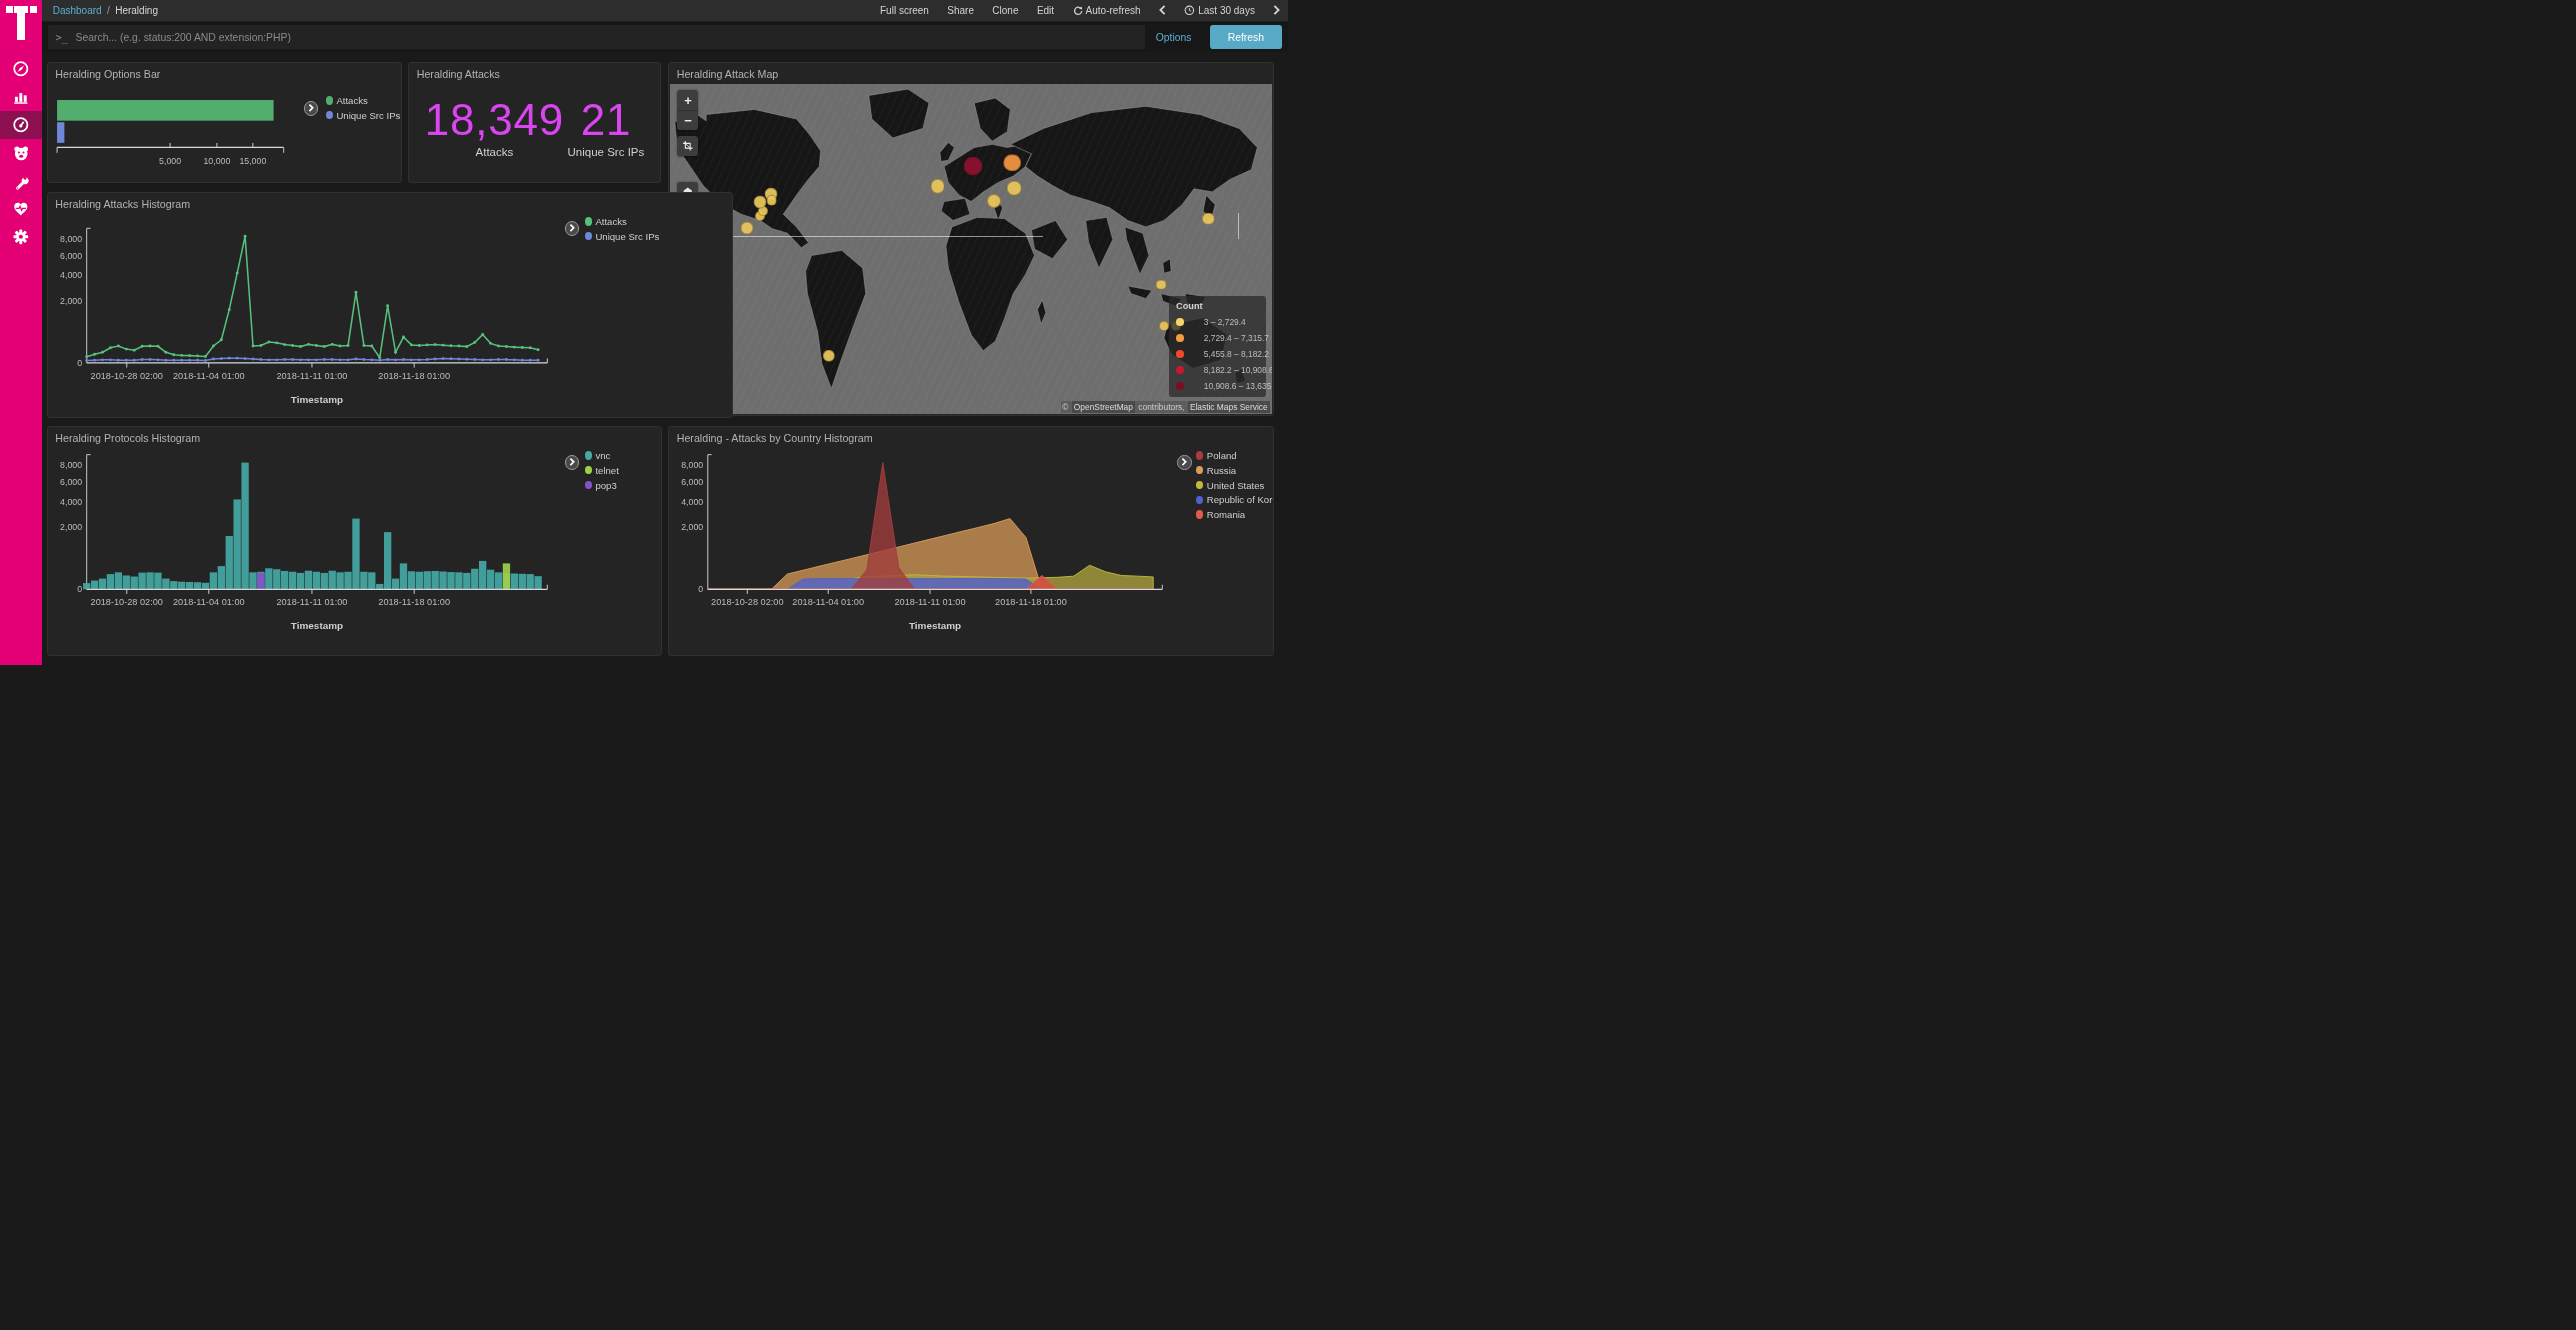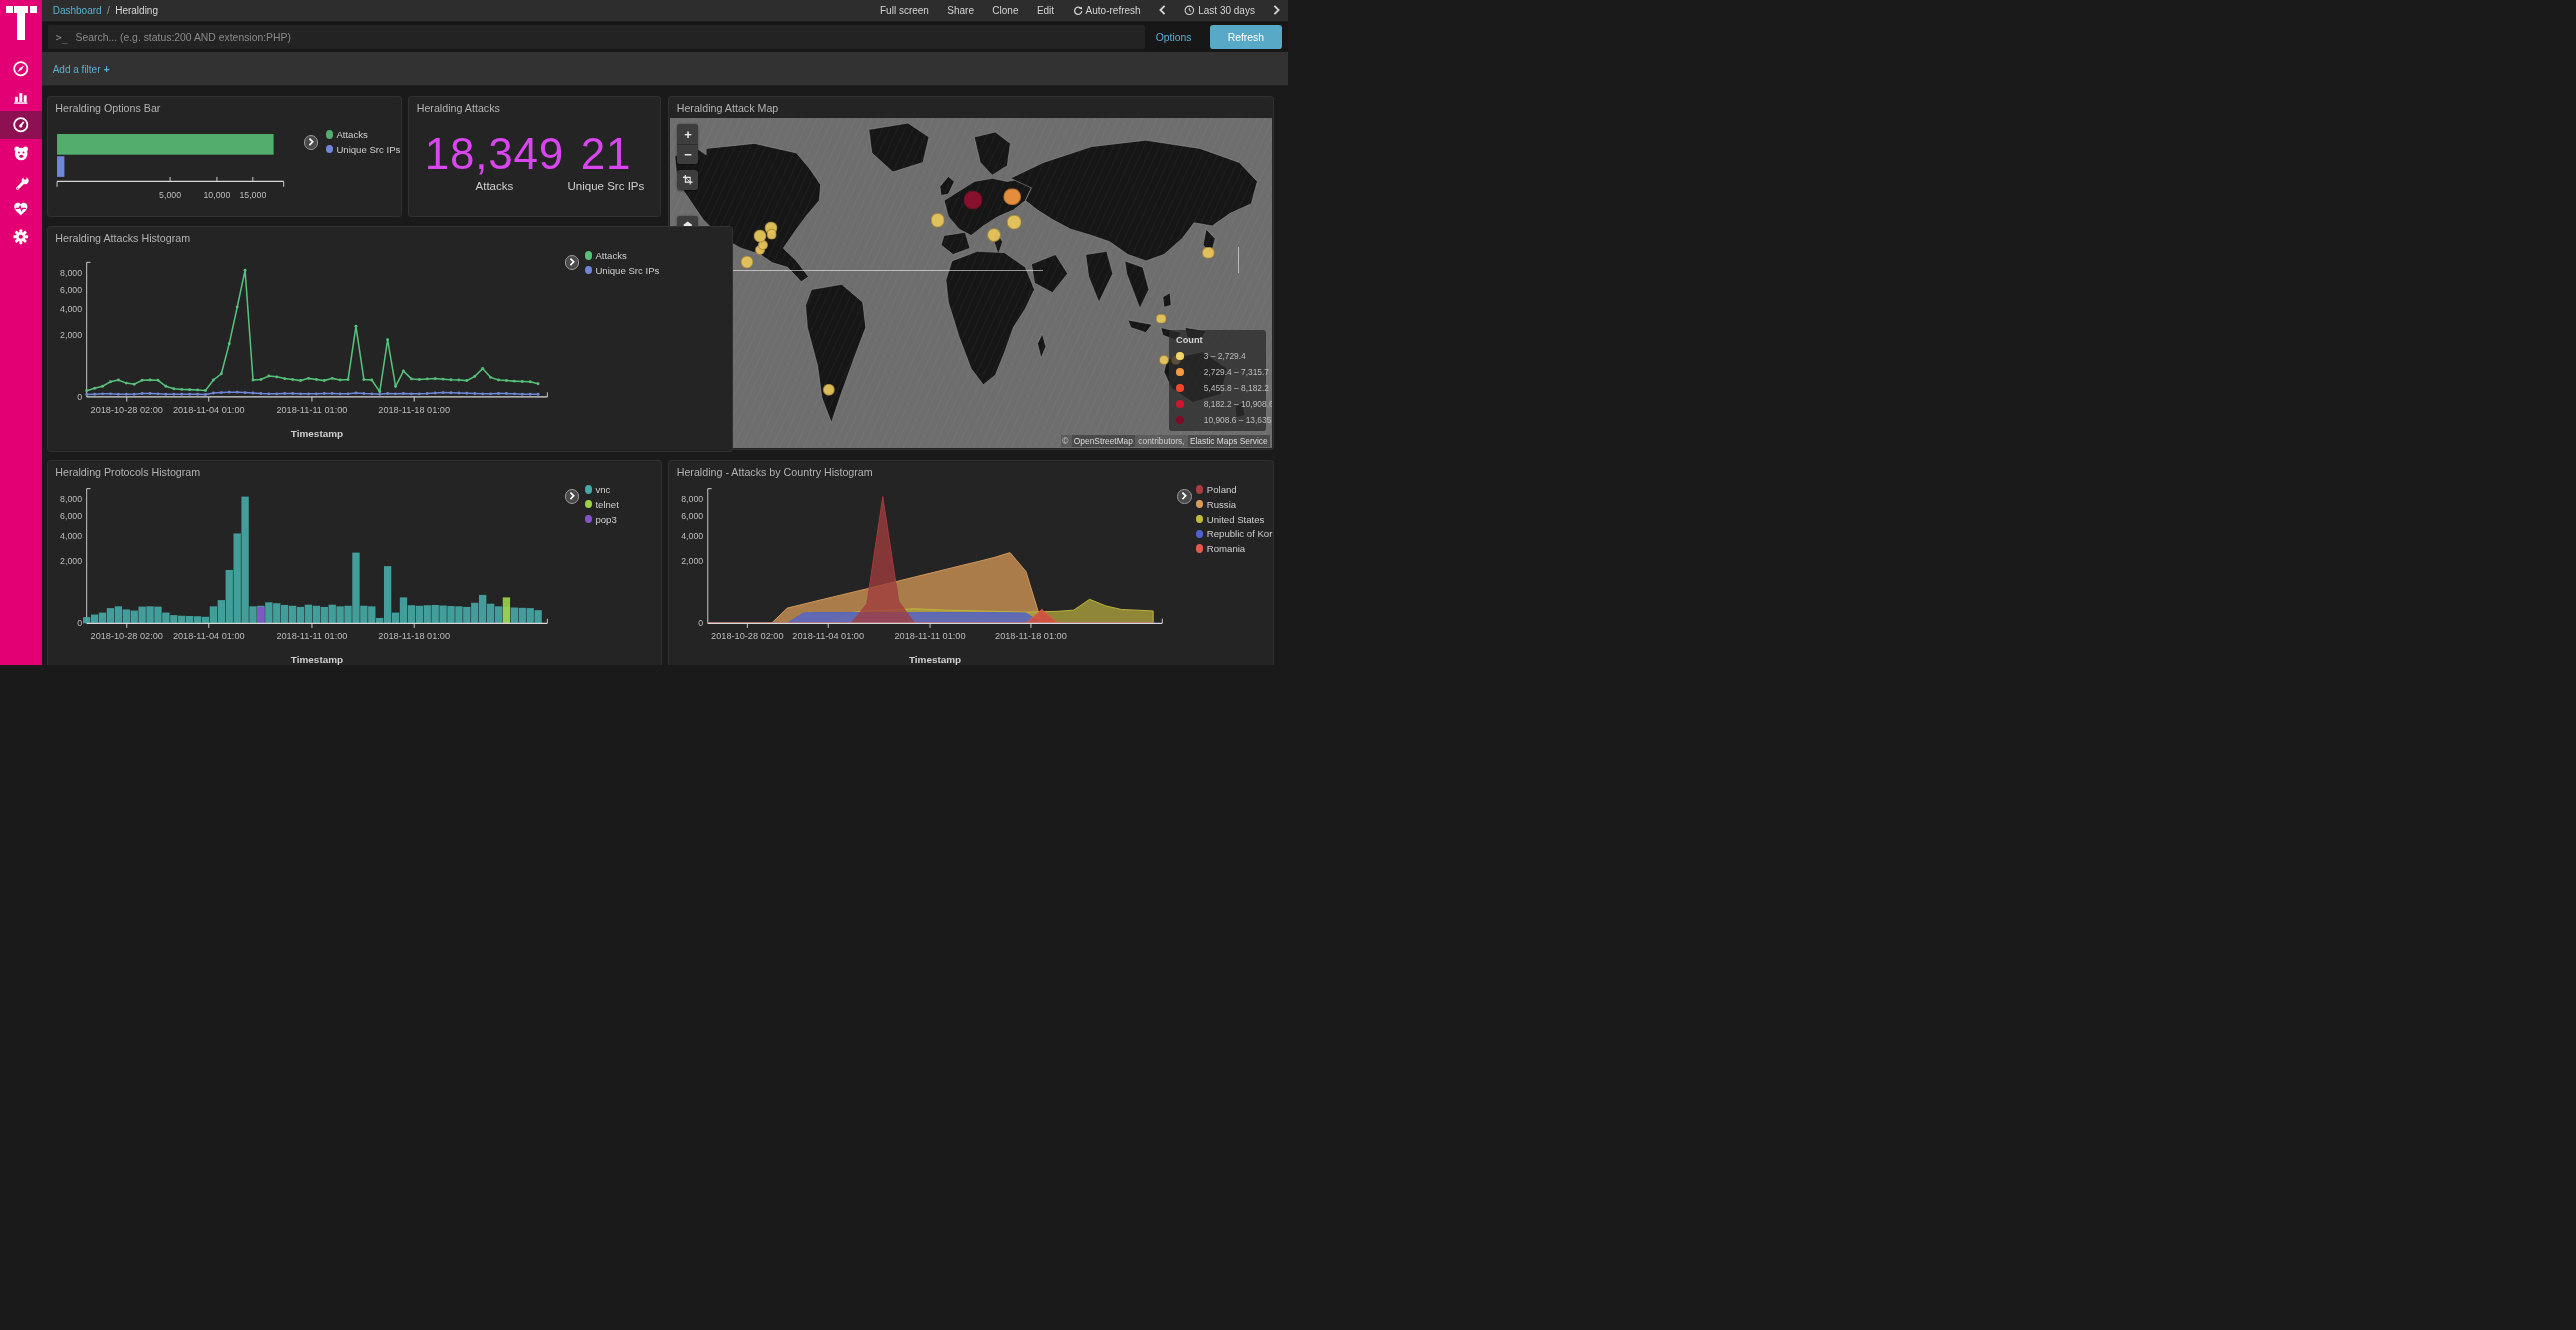--- a/index.html
+++ b/index.html
@@ -232,25 +232,20 @@
 
     <div id="searchbar">
       <div id="search-box">
         <span id="search-prompt">&gt;_</span>
         <input id="search-input" value="" placeholder="Search... (e.g. status:200 AND extension:PHP)" style="">
       </div>
       <span id="options-link">Options</span>
       <button id="refresh-btn">Refresh</button>
     </div>
 
-    <div id="filterbar">
-      <span id="add-filter">
-        <span>Add a filter</span><b>+</b>
-      </span>
-    </div>
 
     <div id="content">
 
       <div class="panel" id="panel-bar">
         <div class="panel-title">Heralding Options Bar</div>
         <svg id="svg-attacks-bar" width="245" height="94" viewBox="0 0 320 122" style="position:absolute;left:6.1px;top:26px;">
             <rect x="4" y="14" width="282.8133347078196" height="27" fill="#53ad6d"></rect>
             <rect x="4" y="43" width="9.567607040300722" height="27" fill="#6f87d8"></rect>
             <line x1="4" y1="76" x2="300" y2="76" stroke="#d8d8d8" stroke-width="1.6"></line>
             <line x1="4" y1="76" x2="4" y2="83" stroke="#d8d8d8" stroke-width="1.2"></line>

